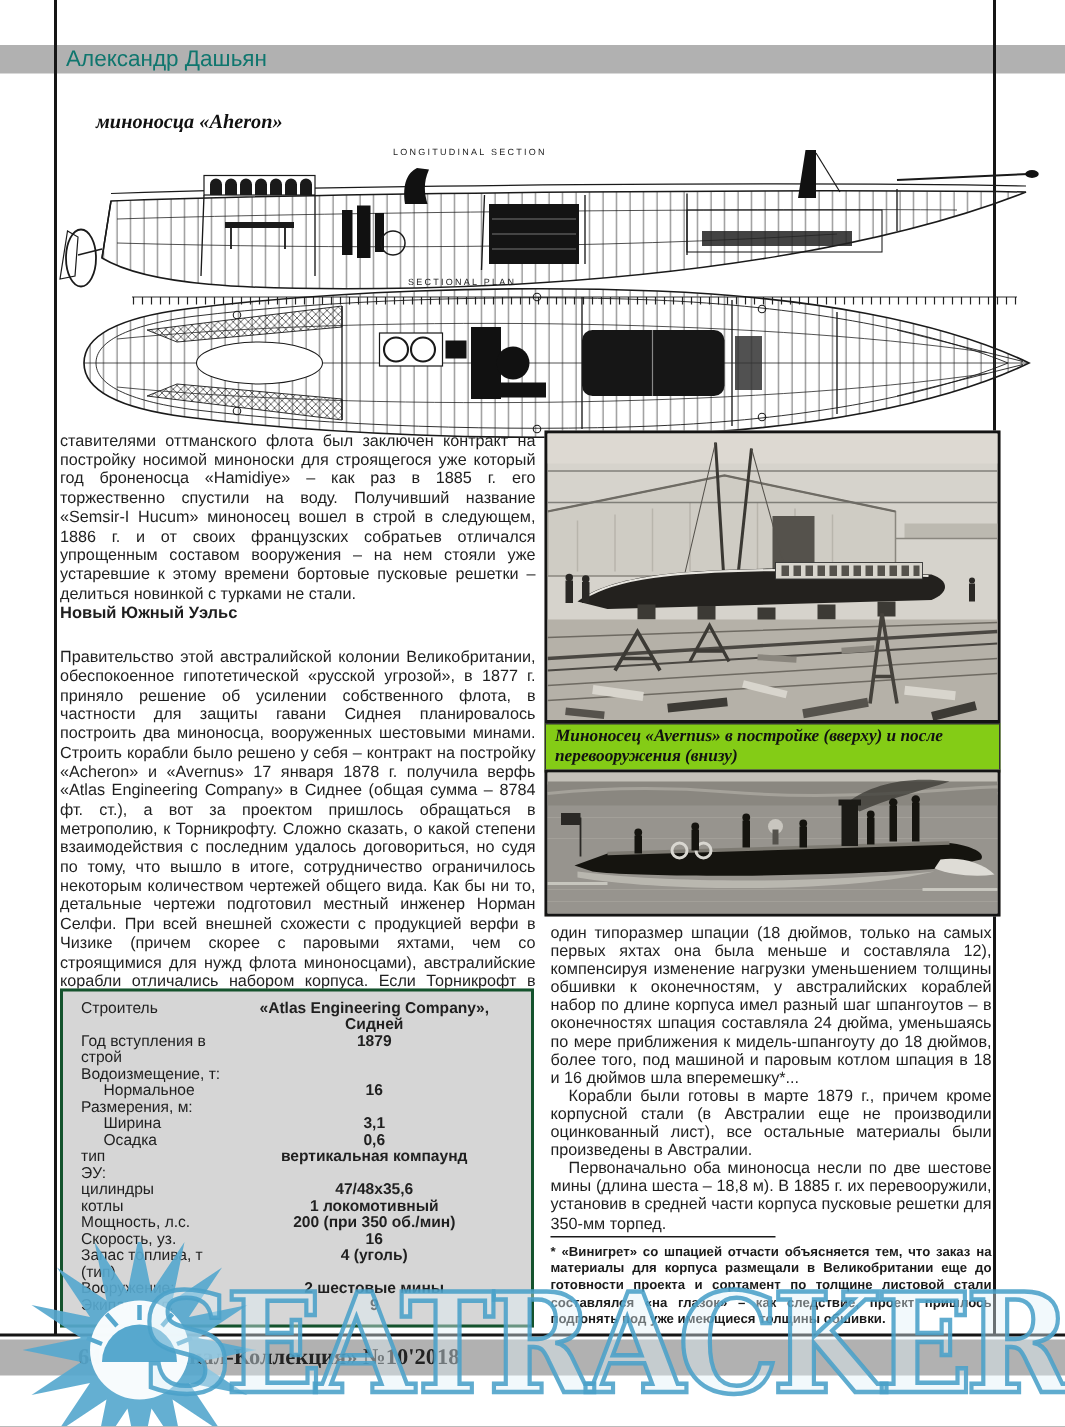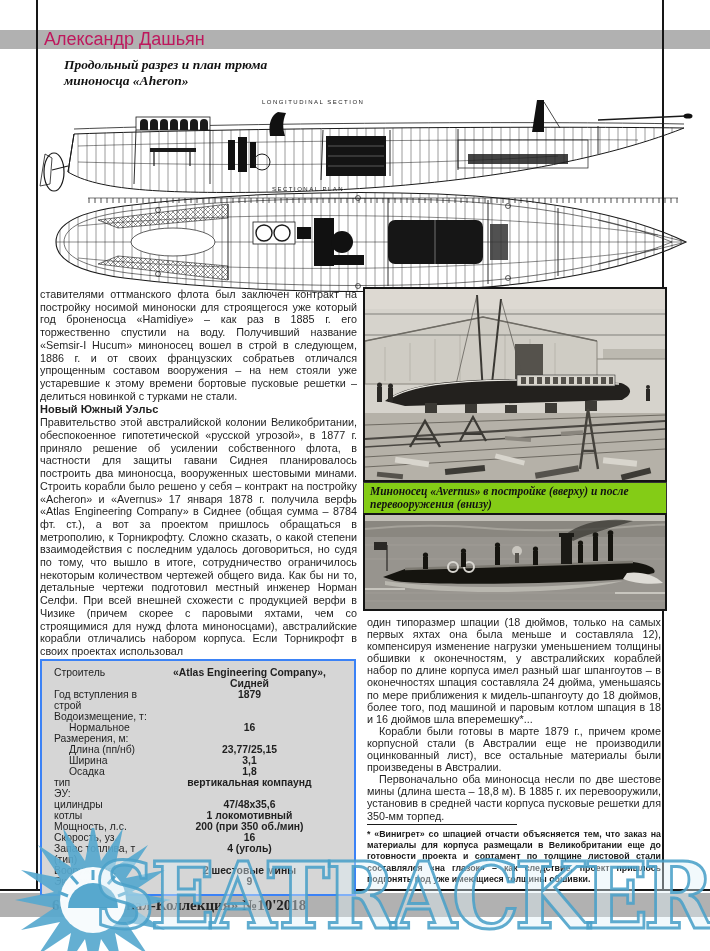--- a/index.html
+++ b/index.html
@@ -7,21 +7,21 @@
         font-family:"Liberation Sans",sans-serif;color:#1f1f1f;}
   
   .rule-v{position:absolute;top:0;width:2px;height:890px;background:#161616;z-index:2;}
   .rule-v.left{left:36px;}
   .rule-v.right{left:662px;}
   
   .band{position:absolute;left:0;width:710px;background:#b1b1b1;z-index:1;}
   .band.header{top:30px;height:19px;}
   .band.footer{top:893px;height:24px;}
   .header-author{position:absolute;left:44px;top:30px;height:19px;line-height:19px;
-        font-size:18px;color:#be185d;z-index:3;}
+        font-size:15px;color:#0f766e;z-index:3;}
   .rule-bottom{position:absolute;left:0;top:889px;width:710px;height:2px;background:#161616;z-index:2;}
   .footer-num{position:absolute;left:52px;top:893px;height:24px;line-height:24px;
         font-family:"Liberation Serif",serif;font-weight:bold;font-size:15px;color:#222;z-index:5;}
   .footer-issue{position:absolute;left:86px;top:893px;height:24px;line-height:24px;
         font-family:"Liberation Serif",serif;font-weight:bold;font-size:15px;color:#222;z-index:5;}
   
   .fig-caption{position:absolute;left:64px;top:57px;width:270px;
         font-family:"Liberation Serif",serif;font-style:italic;font-weight:bold;
         font-size:13.5px;line-height:16px;color:#111;z-index:3;}
   
@@ -29,24 +29,24 @@
   .diagram-label{position:absolute;font-size:6px;letter-spacing:1.5px;color:#222;z-index:4;
         font-family:"Liberation Sans",sans-serif;}
   .diagram-label.l1{left:262px;top:99px;}
   .diagram-label.l2{left:272px;top:186px;}
   
   .col-left{position:absolute;left:40px;top:288px;width:317px;z-index:3;}
   .col-right-text{position:absolute;left:367px;top:616px;width:294px;z-index:3;}
   .body-text{font-size:10.8px;line-height:12.7px;text-align:justify;margin:0;}
   .col-right-text .body-text{line-height:12.1px;}
   .body-text.indent{text-indent:12px;}
-  .sub-heading{font-size:11px;line-height:13px;font-weight:bold;margin:1px 0 0 0;}
+  .sub-heading{font-size:11px;line-height:13px;font-weight:bold;margin:1px 0 16px 0;}
   
   .spec-table{position:absolute;left:40px;top:659px;width:316px;box-sizing:border-box;
-        background:#d6d6d6;border:2px solid #3b82f6;padding:6px 12px 7px 12px;z-index:3;}
+        background:#d6d6d6;border:2px solid #14532d;padding:6px 12px 7px 12px;z-index:3;}
   .spec-row{display:flex;font-size:10.4px;line-height:11px;}
   .spec-label{flex:1;}
   .spec-row.indent .spec-label{padding-left:15px;}
   .spec-value{width:185px;text-align:center;font-weight:bold;}
   
   .photo{position:absolute;left:363px;width:300px;border:2px solid #141414;z-index:4;background:#cfccc5;}
   .photo.p1{top:287px;height:191px;}
   .photo.p2{top:513px;height:94px;}
   .photo-caption{position:absolute;left:363px;top:482px;width:290px;border:1px solid #333;
         background:#84cc16;padding:2px 6px 3px 6px;z-index:4;
@@ -70,21 +70,21 @@
 <body>
 
 <div class="page">
 
   <div class="band header"></div>
   <div class="rule-v left"></div>
   <div class="rule-v right"></div>
   <div class="header-author">Александр Дашьян</div>
 
   <div class="fig-caption">
-    <span>Продольный разрез и план трюма</span><br>
+    <br>
     <span>миноносца «Aheron»</span>
   </div>
 
   <div class="diagram-label l1">LONGITUDINAL SECTION</div>
   <div class="diagram-label l2">SECTIONAL PLAN</div>
 
   <div class="diagram">
     <svg width="660" height="200" viewBox="0 0 660 200">
       <defs>
         <pattern id="pv" width="9" height="9" patternUnits="userSpaceOnUse">
@@ -197,30 +197,26 @@
         </div>
         <div class="spec-row indent">
           <span class="spec-label">Нормальное</span>
           <span class="spec-value">16</span>
         </div>
         <div class="spec-row">
           <span class="spec-label">Размерения, м:</span>
           <span class="spec-value"></span>
         </div>
         <div class="spec-row indent">
-          <span class="spec-label">Длина (пп/нб)</span>
-          <span class="spec-value">23,77/25,15</span>
-        </div>
-        <div class="spec-row indent">
           <span class="spec-label">Ширина</span>
           <span class="spec-value">3,1</span>
         </div>
         <div class="spec-row indent">
           <span class="spec-label">Осадка</span>
-          <span class="spec-value">1,8</span>
+          <span class="spec-value">0,6</span>
         </div>
         <div class="spec-row">
           <span class="spec-label">тип</span>
           <span class="spec-value">вертикальная компаунд</span>
         </div>
         <div class="spec-row">
           <span class="spec-label">ЭУ:</span>
           <span class="spec-value"></span>
         </div>
         <div class="spec-row">

